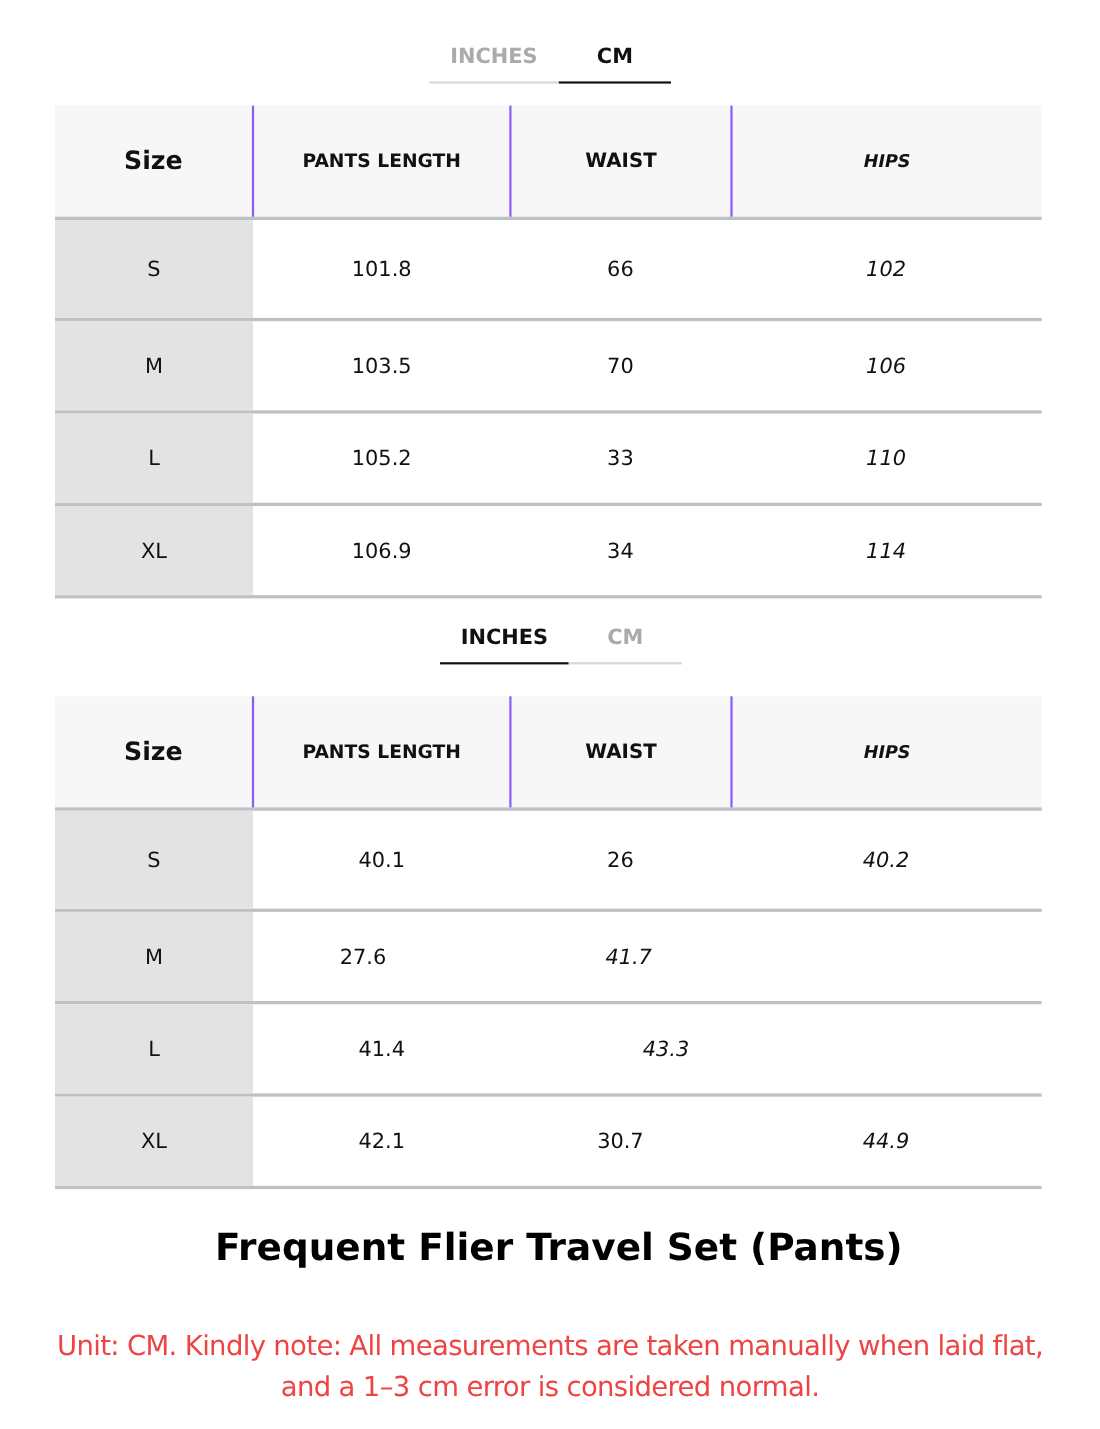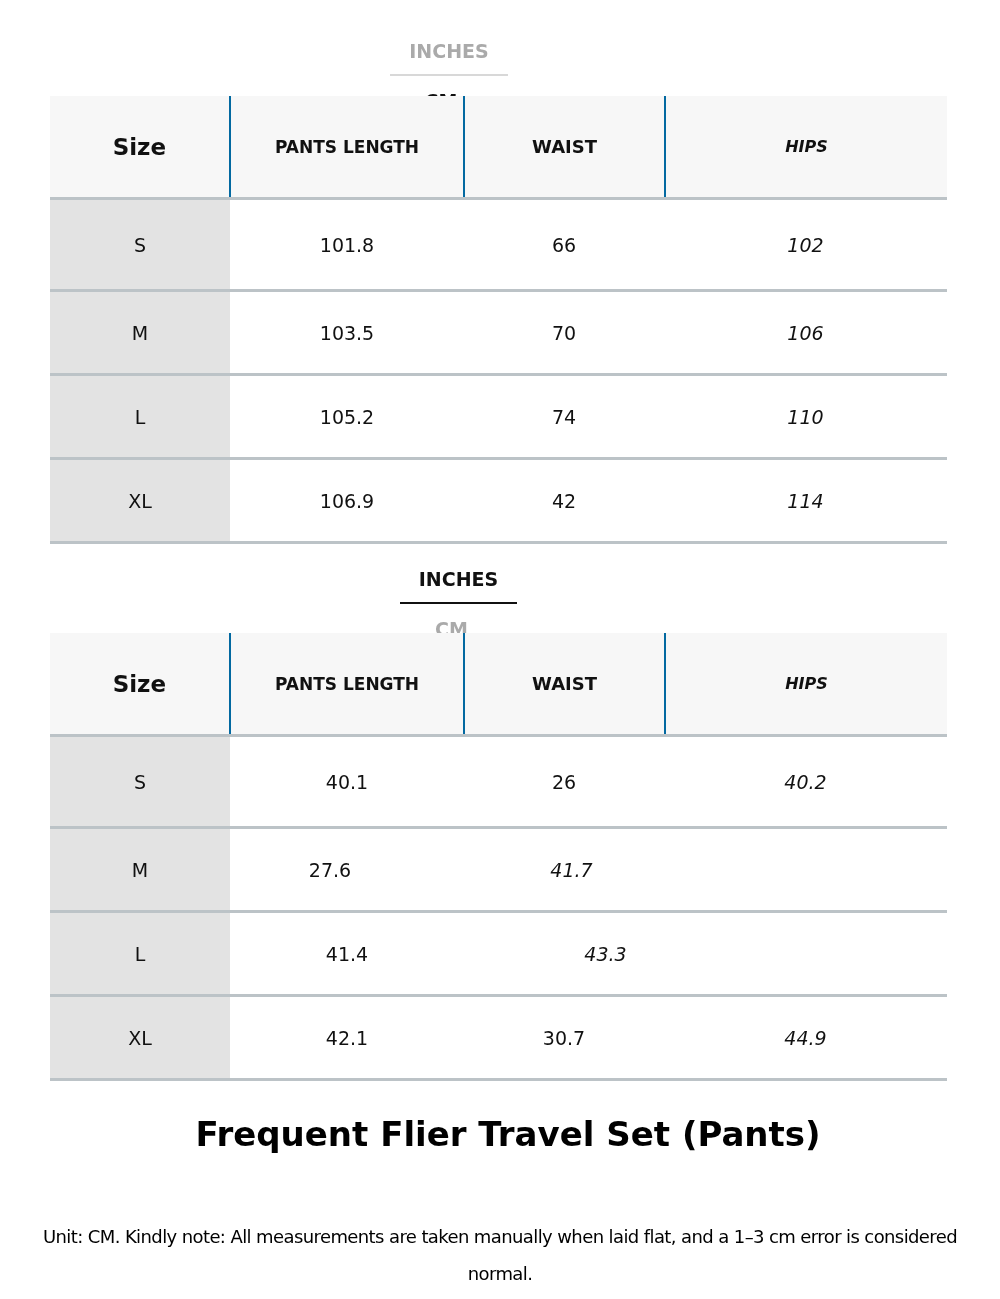--- a/index.html
+++ b/index.html
@@ -1,44 +1,43 @@
 <!DOCTYPE html>
 <html><head>
   <meta charset="utf-8">
   <style>
     html, body { margin: 0; padding: 0; background: #ffffff; }
     body {
       width: 1000px; height: 1299px; position: relative; overflow: hidden;
       font-family: "Liberation Sans", "DejaVu Sans", sans-serif; color: #111;
     }
-    .tabs { position: absolute; height: 50px; display: flex; flex-direction: column; }
+    .tabs { position: absolute; height: 50px; display: flex; }
     .tab {
       position: relative; height: 48px; line-height: 50px; text-align: center;
       font-family: "DejaVu Sans", sans-serif; font-weight: bold; font-size: 19px;
       color: #aaaaaa; border-bottom: 2px solid #d8d8d8; cursor: pointer;
     }
     .tab.active { color: #111; border-bottom: 2px solid #111; }
     .table { position: absolute; left: 50px; width: 897px; }
     .hdr { display: flex; height: 101px; background: #f7f7f7; border-bottom: 3px solid #bcc3c7; }
     .hdr .c { display: flex; align-items: center; justify-content: center; font-family: "DejaVu Sans", sans-serif; font-weight: bold; }
-    .hdr .c + .c { border-left: 2px solid #0369a1; }
+    .hdr .c + .c { border-left: 2px solid #8b5cf6; }
     .row { display: flex; border-bottom: 3px solid #bcc3c7; }
     .row .c { display: flex; align-items: center; justify-content: center; font-family: "DejaVu Sans", sans-serif; font-size: 19px; color: #111; }
     .row .c.size { background: #e3e3e3; }
     .w0 { width: 180px; } .w1 { width: 234px; } .w2 { width: 200px; } .w3 { width: 283px; font-style: italic; }
     .h-size { font-size: 23px; } .h-len { font-size: 17px; } .h-waist { font-size: 18px; } .h-hips { font-size: 16px; }
     .title {
       position: absolute; left: 0; width: 1016px; top: 1114px; text-align: center;
       font-family: "DejaVu Sans", sans-serif; font-weight: bold; font-size: 34px; color: #000;
     }
     .note {
       position: absolute; left: 40px; width: 920px; top: 1205px; text-align: center;
-      font-family: "DejaVu Sans", sans-serif; font-size: 18px; line-height: 37px; color: #000000;
+      font-family: "DejaVu Sans", sans-serif; font-size: 25px; line-height: 37px; color: #ef4444;
       letter-spacing: -0.6px;
-      margin-top: 13px;
     }
   </style>
 </head>
 <body>
 
 <div class="tabs" style="left:390px; top:26px;">
   <div class="tab" style="width:118px;">INCHES</div>
   <div class="tab active" style="width:102px;">CM</div>
 </div>
 
@@ -57,27 +56,27 @@
   </div>
   <div class="row" style="height:81px;">
     <div class="c w0 size">M</div>
     <div class="c w1">103.5</div>
     <div class="c w2">70</div>
     <div class="c w3">106</div>
   </div>
   <div class="row" style="height:81px;">
     <div class="c w0 size">L</div>
     <div class="c w1">105.2</div>
-    <div class="c w2">74</div>
+    <div class="c w2">33</div>
     <div class="c w3">110</div>
   </div>
   <div class="row" style="height:81px;">
     <div class="c w0 size">XL</div>
     <div class="c w1">106.9</div>
-    <div class="c w2">42</div>
+    <div class="c w2">34</div>
     <div class="c w3">114</div>
   </div>
 </div>
 
 <div class="tabs" style="left:400px; top:554px;">
   <div class="tab active" style="width:117px;">INCHES</div>
   <div class="tab" style="width:103px;">CM</div>
 </div>
 
 <div class="table" style="top:633px;">

